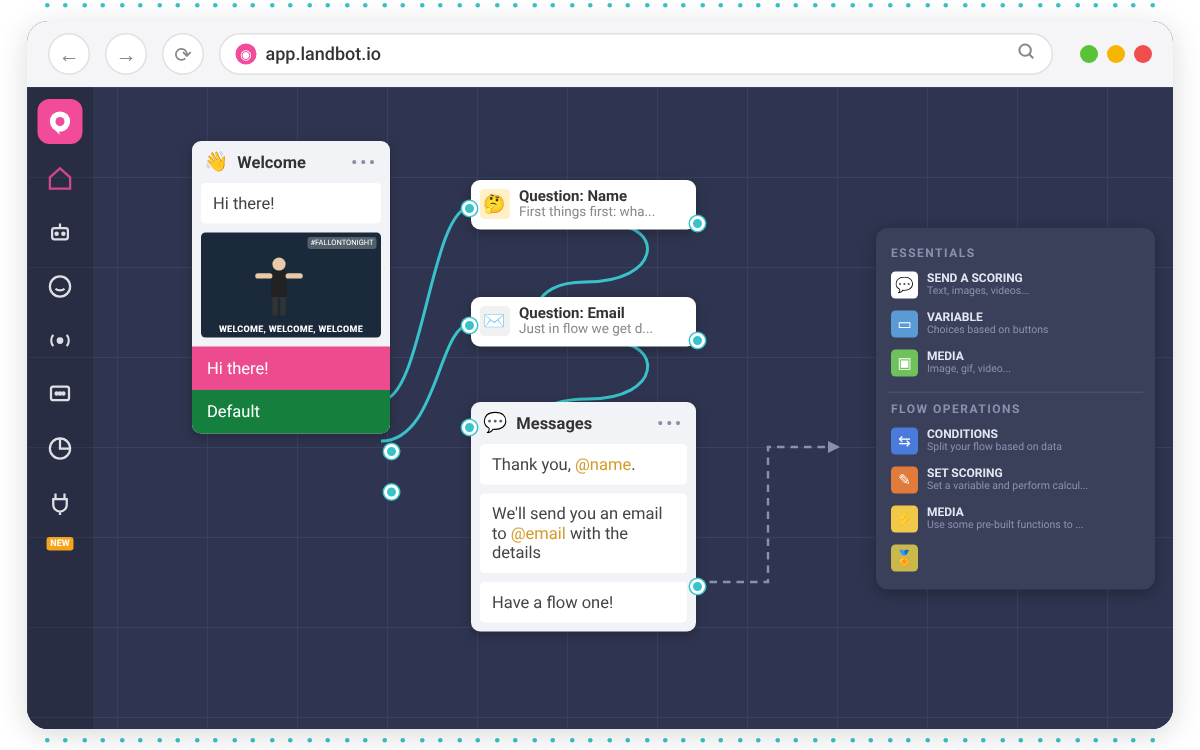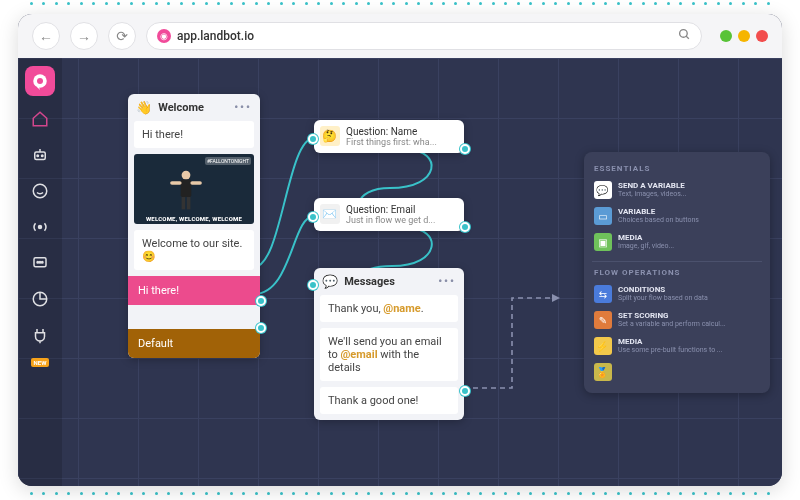--- a/index.html
+++ b/index.html
@@ -34,43 +34,43 @@
 
   .canvas { position:relative; flex:1; }
 
   .card { position:absolute; background:#F2F3F7; border-radius:6px; box-shadow:0 2px 8px rgba(0,0,0,.25); font-size:11px; }
   .card .hdr { display:flex; align-items:center; gap:6px; padding:6px 8px; font-weight:700; color:#333; }
   .card .hdr .emoji{ font-size:13px; }
   .card .hdr .dots { margin-left:auto; color:#8a8fa8; letter-spacing:2px; cursor:pointer;}
   .card .row { background:#fff; margin:0 6px 6px 6px; padding:7px 8px; border-radius:3px; color:#444; }
   .chip { margin:0 0 0 0; padding:8px 10px; color:#fff; font-size:11px; position:relative;}
   .chip.pink{ background:#EC4B8D; border-radius: 0;}
-  .chip.blue{ background:#a16207; border-radius:0 0 6px 6px;margin-top:24px;}
+  .chip.blue{ background:#15803d; border-radius:0 0 6px 6px;}
   .gifbox { margin:0 6px 6px 6px; height:70px; background:#1a2a3a; border-radius:3px; position:relative; overflow:hidden; }
   .gifbox .man { position:absolute; top:14px; left:34px; width:36px; height:44px; }
   .gifbox .caption { position:absolute; bottom:2px; left:0; right:0; text-align:center; color:#fff; font-size:6px; font-weight:800; letter-spacing:.2px;}
   .gifbox .tag { position:absolute; top:3px; right:3px; font-size:5px; background:rgba(255,255,255,.25); color:#fff; padding:1px 2px; border-radius:2px;}
 
   .mini { position:absolute; background:#fff; border-radius:6px; padding:6px 8px 6px 6px; display:flex; gap:6px; align-items:flex-start; box-shadow:0 2px 8px rgba(0,0,0,.25); width:150px;}
   .mini .ic { width:20px;height:20px;border-radius:3px;display:flex;align-items:center;justify-content:center;font-size:12px;}
-  .mini .ttl { font-size:10px; font-weight:400; color:#333;}
+  .mini .ttl { font-size:10px; font-weight:700; color:#333;}
   .mini .sub { font-size:9px; color:#888; white-space:nowrap; overflow:hidden; text-overflow:ellipsis; max-width:108px;}
 
   .port { position:absolute; width:10px; height:10px; border-radius:50%; background:#39C2C9; border:2px solid #fff; box-shadow:0 0 0 1px #39C2C9;}
 
   .panel { position:absolute; right:12px; top:94px; width:186px; background:#3B405A; border-radius:8px; padding:8px; color:#C3C7DB; font-size:8px; box-shadow:0 2px 10px rgba(0,0,0,.3);}
   .panel .sect { font-size:8px; letter-spacing:1px; color:#8A90AE; margin:4px 0 4px 2px; font-weight:700;}
   .pitm { display:flex; gap:6px; padding:4px 2px; align-items:flex-start; cursor:pointer;}
   .pitm .pi { width:18px;height:18px;border-radius:3px;display:flex;align-items:center;justify-content:center;font-size:10px;}
   .pitm .pt { font-size:8px;font-weight:700;color:#E4E6F2;}
   .pitm .pd { font-size:7px;color:#8A90AE;}
 
   svg.conn { position:absolute; top:0; left:0; width:100%; height:100%; pointer-events:none; }
 
-  .mention { color:#D69A2B; font-weight:700;text-align:right; }
+  .mention { color:#D69A2B; font-weight:400;text-align:right; }
 </style>
 </head>
 <body>
 
 <div class="dots-top">
     <span></span>
     <span></span>
     <span></span>
     <span></span>
     <span></span>
@@ -295,21 +295,20 @@
           <svg class="man" viewBox="0 0 40 50">
               <circle cx="20" cy="8" r="5" fill="#e8c9a8"></circle>
               <rect x="14" y="13" width="12" height="20" fill="#222" rx="2"></rect>
               <rect x="2" y="15" width="13" height="4" fill="#e8c9a8" rx="2"></rect>
               <rect x="25" y="15" width="13" height="4" fill="#e8c9a8" rx="2"></rect>
               <rect x="15" y="33" width="4" height="14" fill="#333"></rect>
               <rect x="21" y="33" width="4" height="14" fill="#333"></rect>
             </svg>
           <div class="caption">WELCOME, WELCOME, WELCOME</div>
         </div>
-        <div class="row">Welcome to our site. 😊</div>
         <div class="chip pink">Hi there!</div>
         <div class="chip blue">Default</div>
         <div class="port" style="right:-6px; top:202px;"></div>
         <div class="port" style="right:-6px; top:229px;"></div>
       </div>
 
       <div class="mini" style="left:252px; top:62px;">
         <div class="ic" style="background:#FFF0C7">🤔</div>
         <div>
           <div class="ttl">Question: Name</div>
@@ -334,31 +333,31 @@
           <span class="emoji">💬</span>
           <span>Messages</span>
           <span class="dots">•••</span>
         </div>
         <div class="row">
           <span>Thank you, </span><span class="mention">@name</span><span>.</span>
         </div>
         <div class="row">
           <span>We'll send you an email to </span><span class="mention">@email</span><span> with the details</span>
         </div>
-        <div class="row">Thank a good one!</div>
+        <div class="row">Have a flow one!</div>
         <div class="port" style="left:-6px; top:12px;"></div>
         <div class="port" style="right:-6px; top:118px;"></div>
       </div>
 
       <div class="panel">
         <div class="sect">ESSENTIALS</div>
         <div class="pitm">
           <div class="pi" style="background:#fff;color:#333">💬</div>
           <div>
-              <div class="pt">SEND A VARIABLE</div>
+              <div class="pt">SEND A SCORING</div>
               <div class="pd">Text, images, videos...</div>
             </div>
         </div>
         <div class="pitm">
           <div class="pi" style="background:#5B9BD5;color:#fff">▭</div>
           <div>
               <div class="pt">VARIABLE</div>
               <div class="pd">Choices based on buttons</div>
             </div>
         </div>

